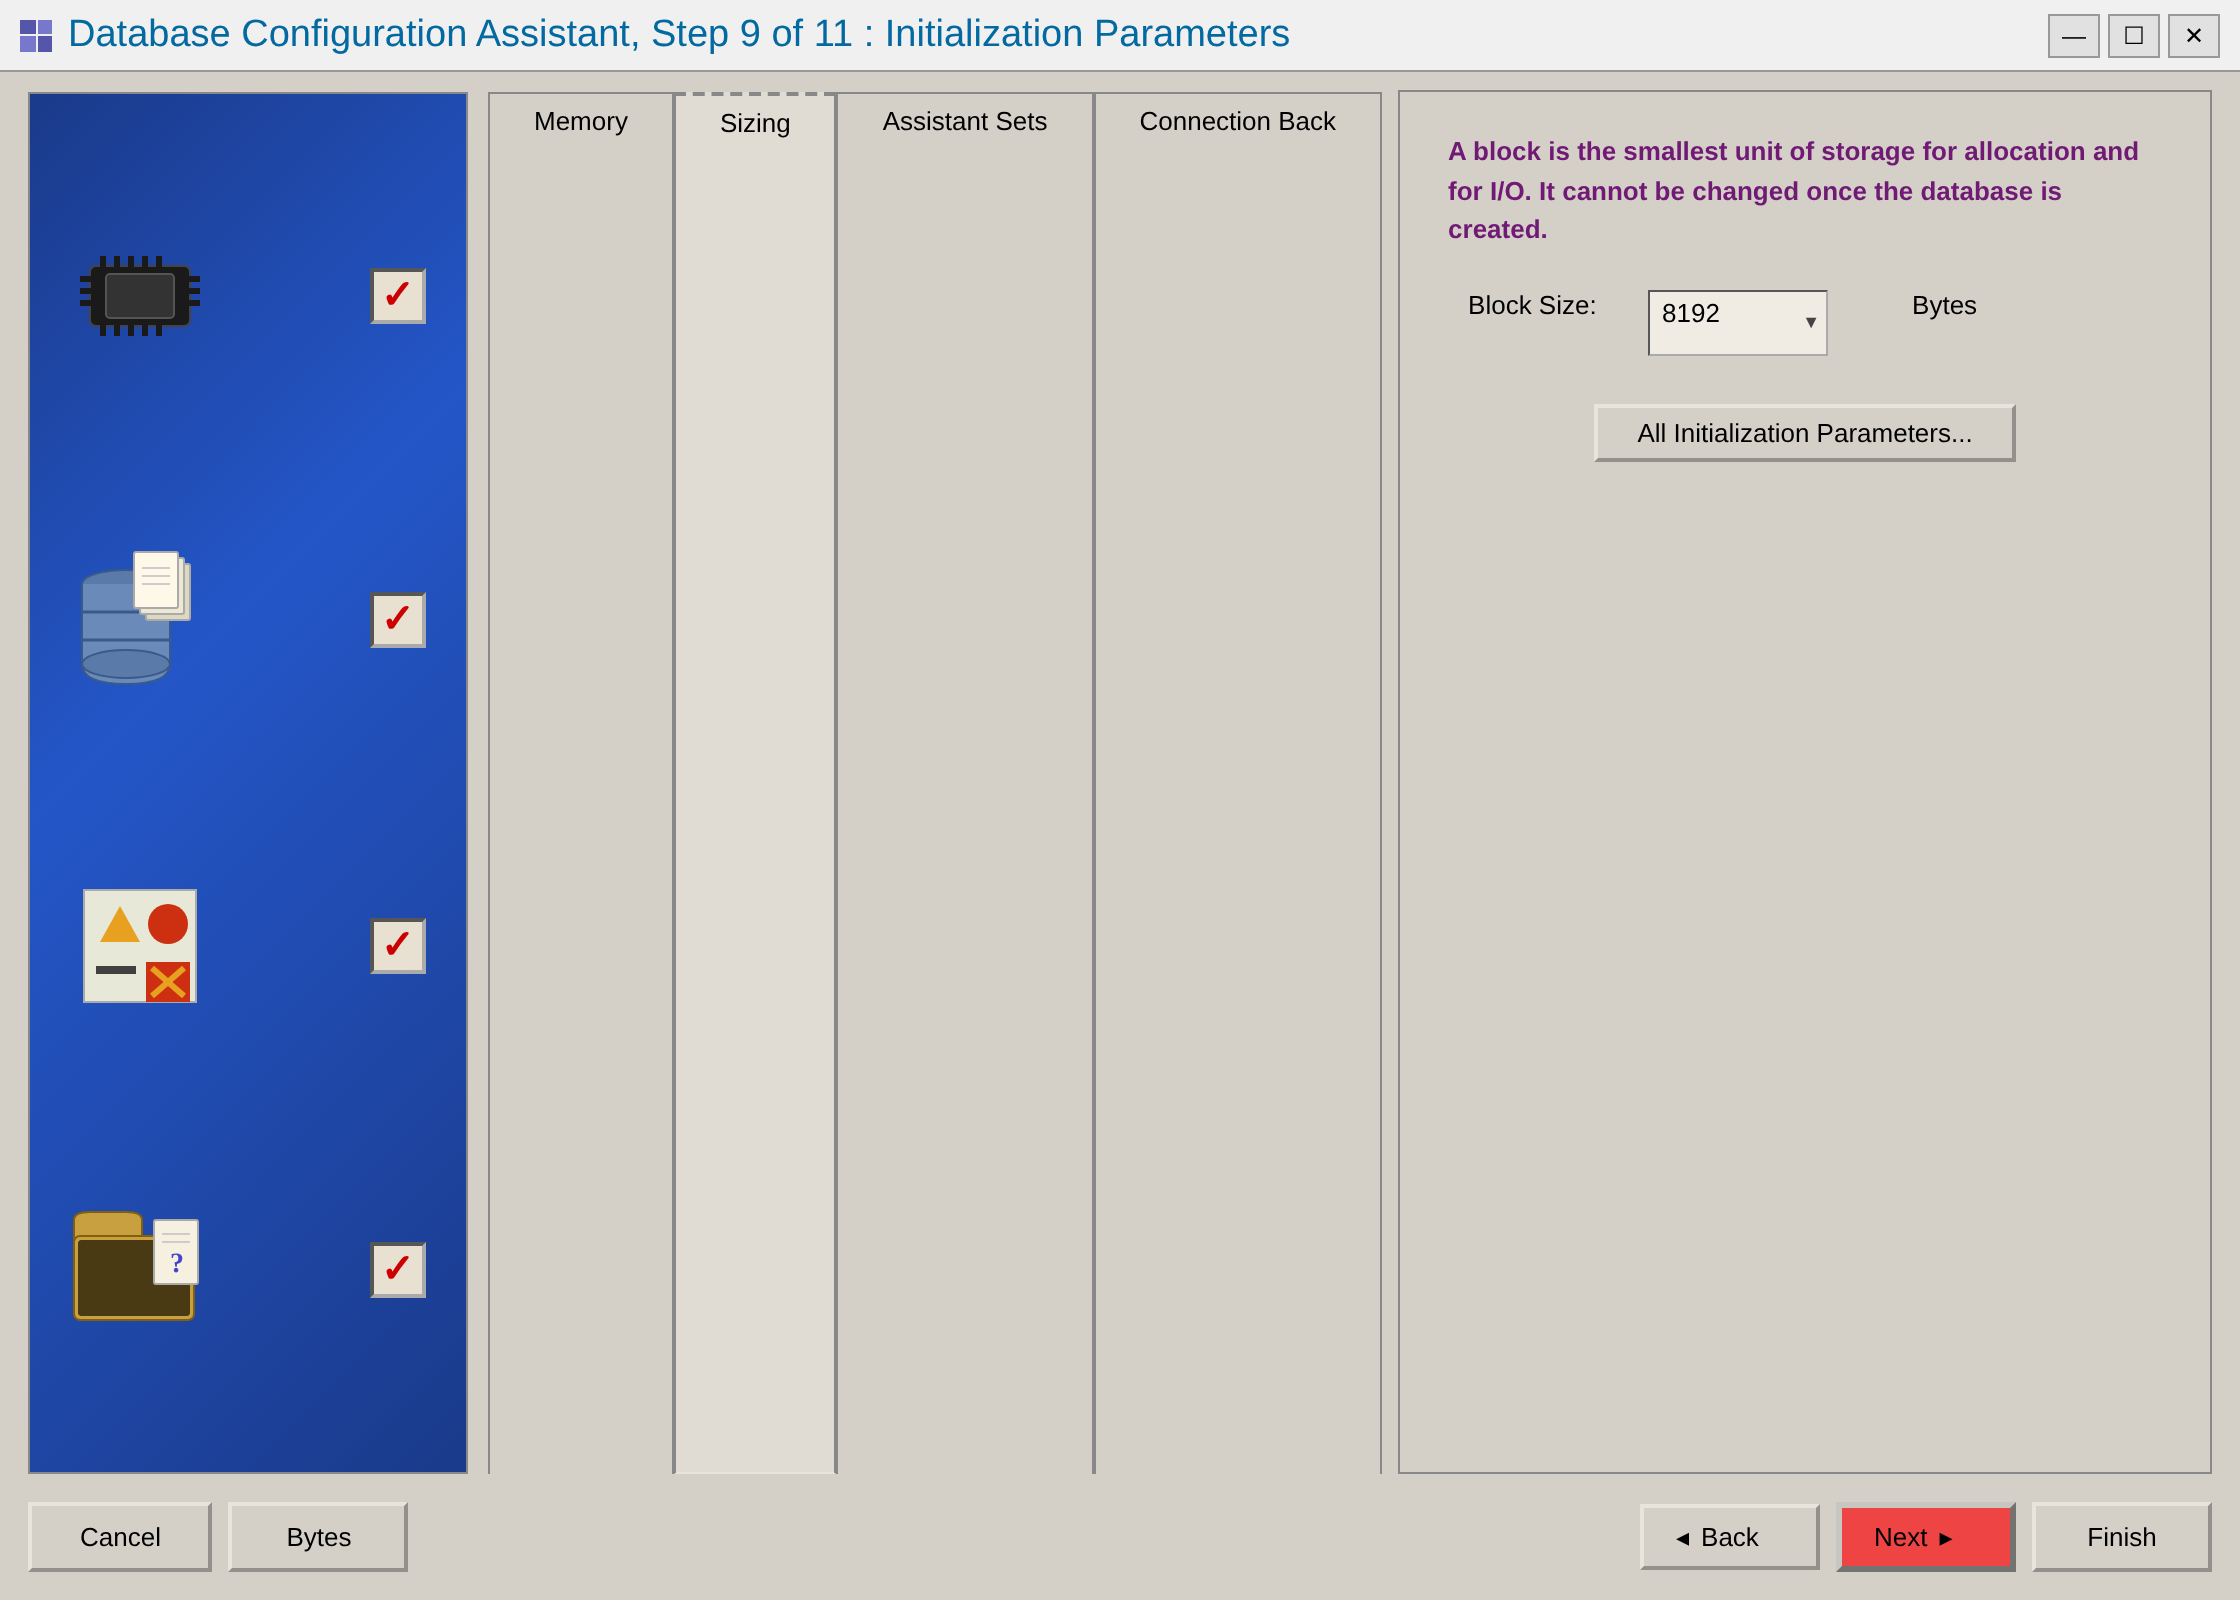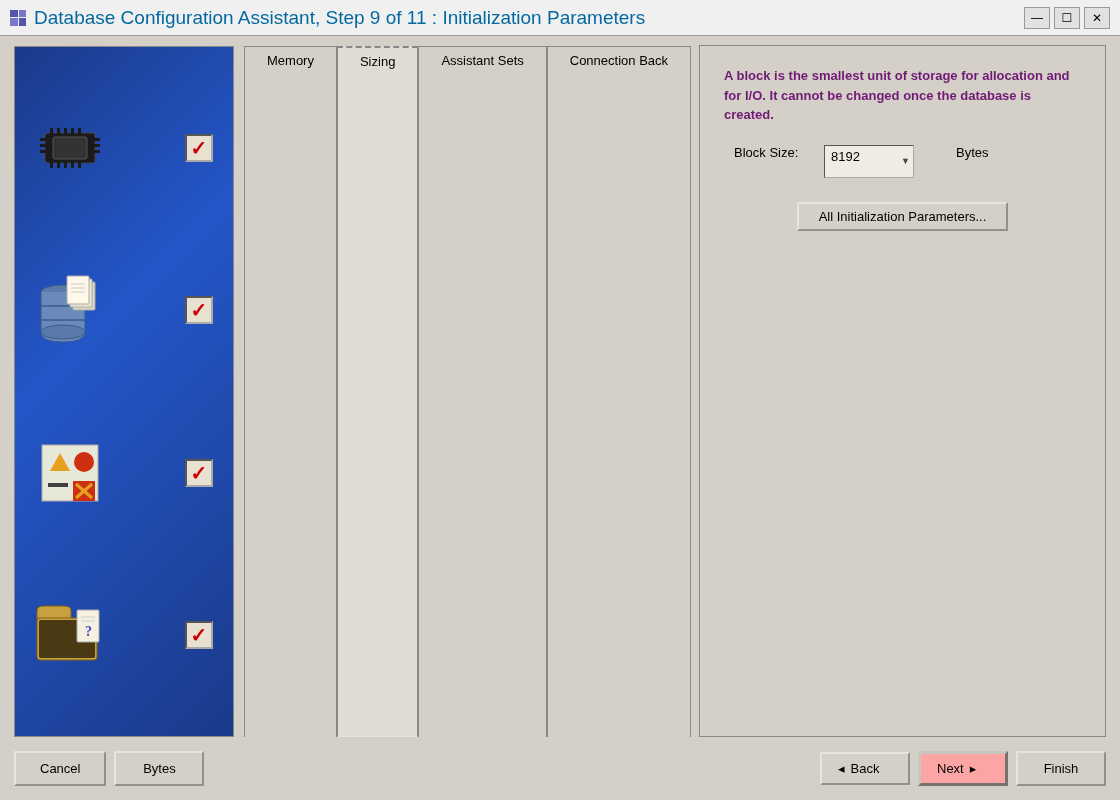--- a/index.html
+++ b/index.html
@@ -492,21 +492,21 @@
   <div class="footer">
     <div class="footer-left">
       <button class="footer-btn">Cancel</button>
       <button class="footer-btn">Bytes</button>
     </div>
     <div class="footer-right">
       <button class="back-btn footer-btn">
         <span>◂</span>
         <span>Back</span>
       </button>
-      <button class="next-btn-highlighted footer-btn" style="background:#fca5a5; border: 3px outset #c8c6c0;">
+      <button class="next-btn-highlighted footer-btn" style="background:#ef4444; border: 3px outset #c8c6c0;">
         <span>Next</span>
         <span>▸</span>
       </button>
       <button class="footer-btn">Finish</button>
     </div>
   </div>
 
 </div>
 
 </body></html>

